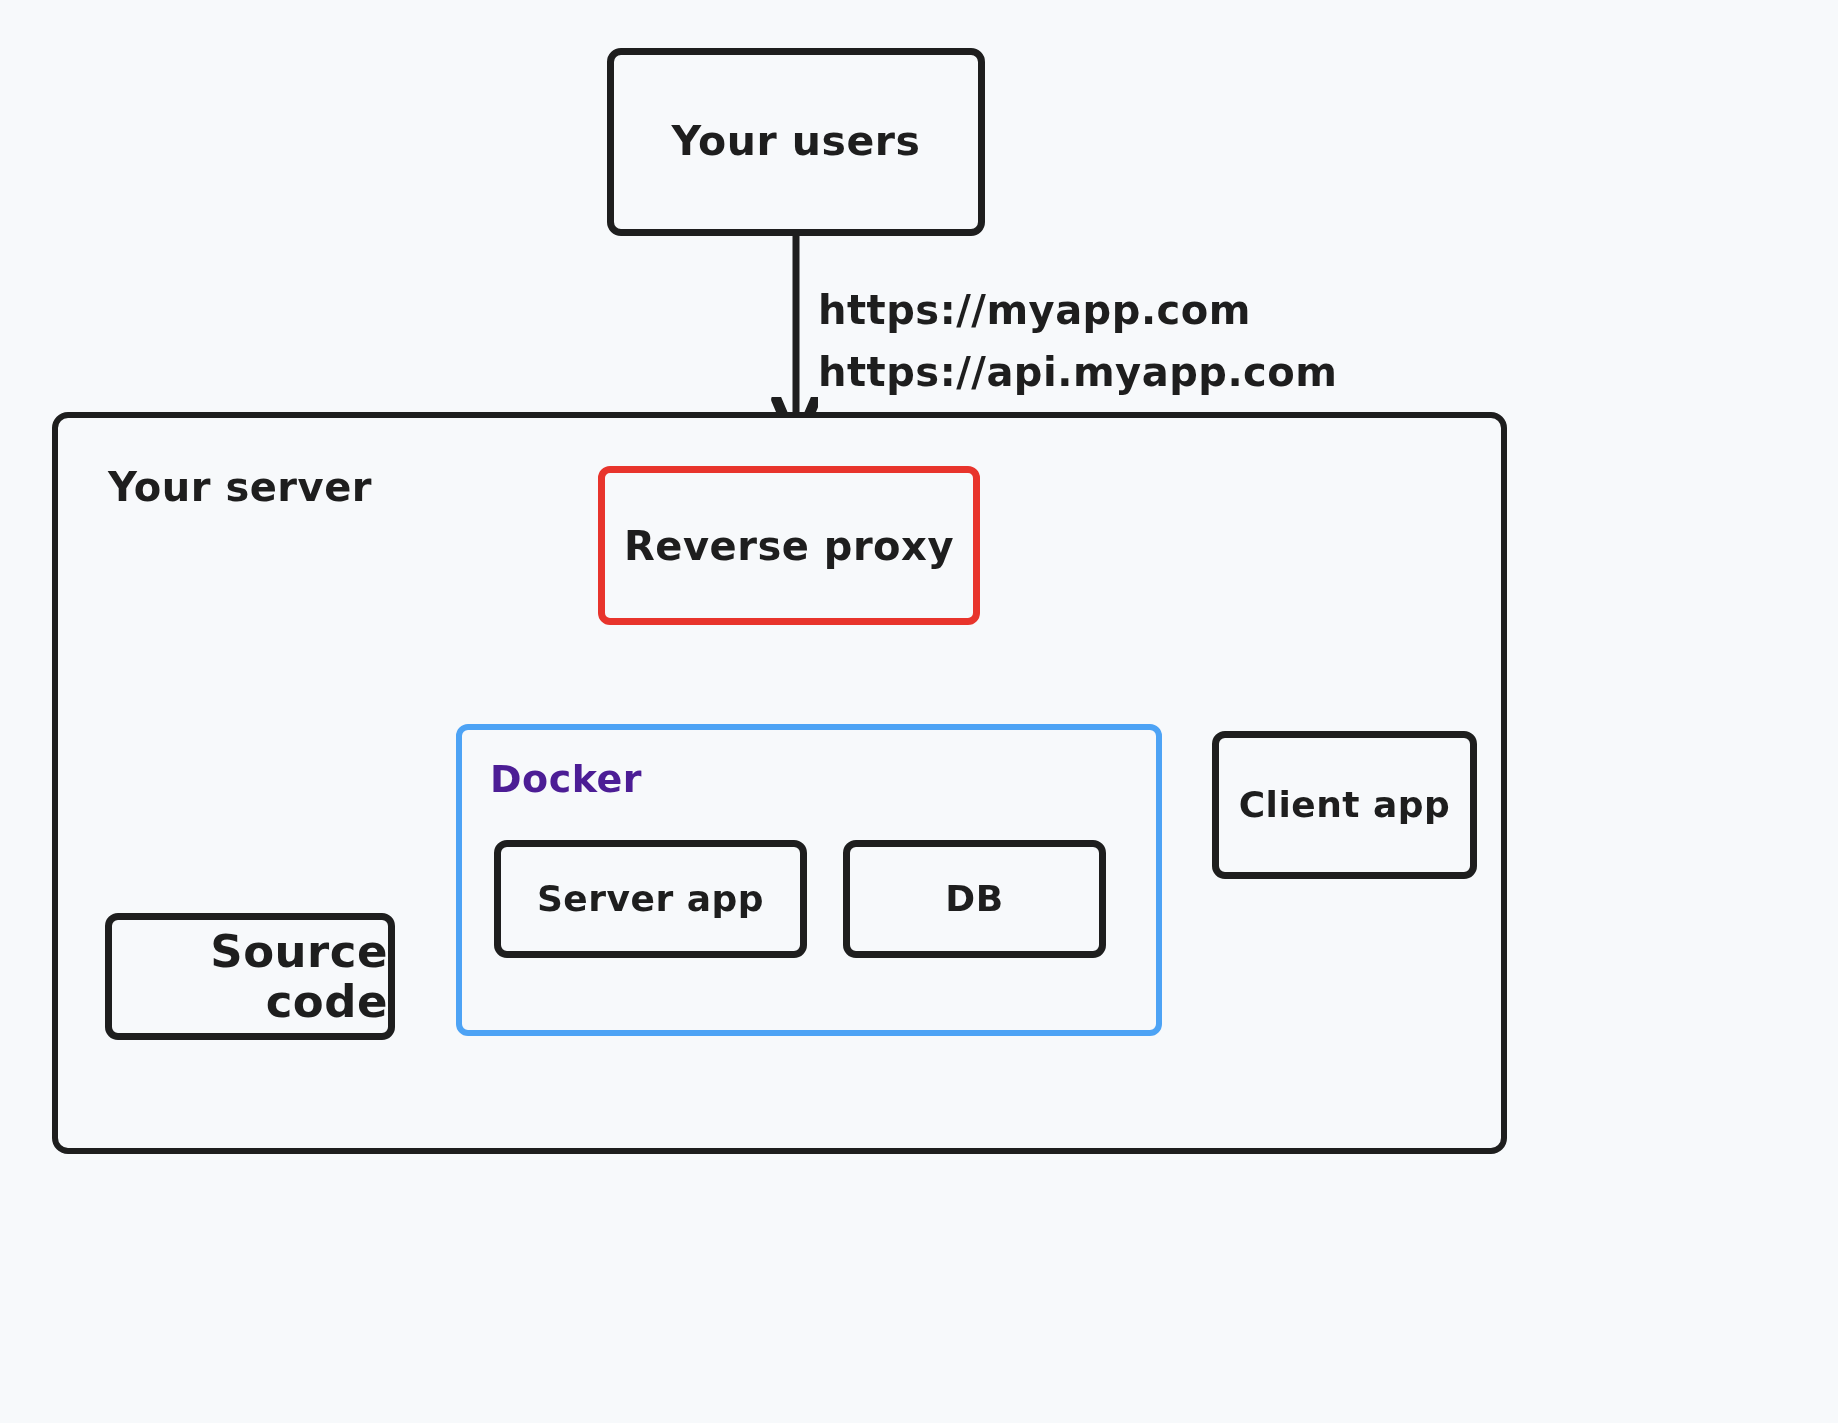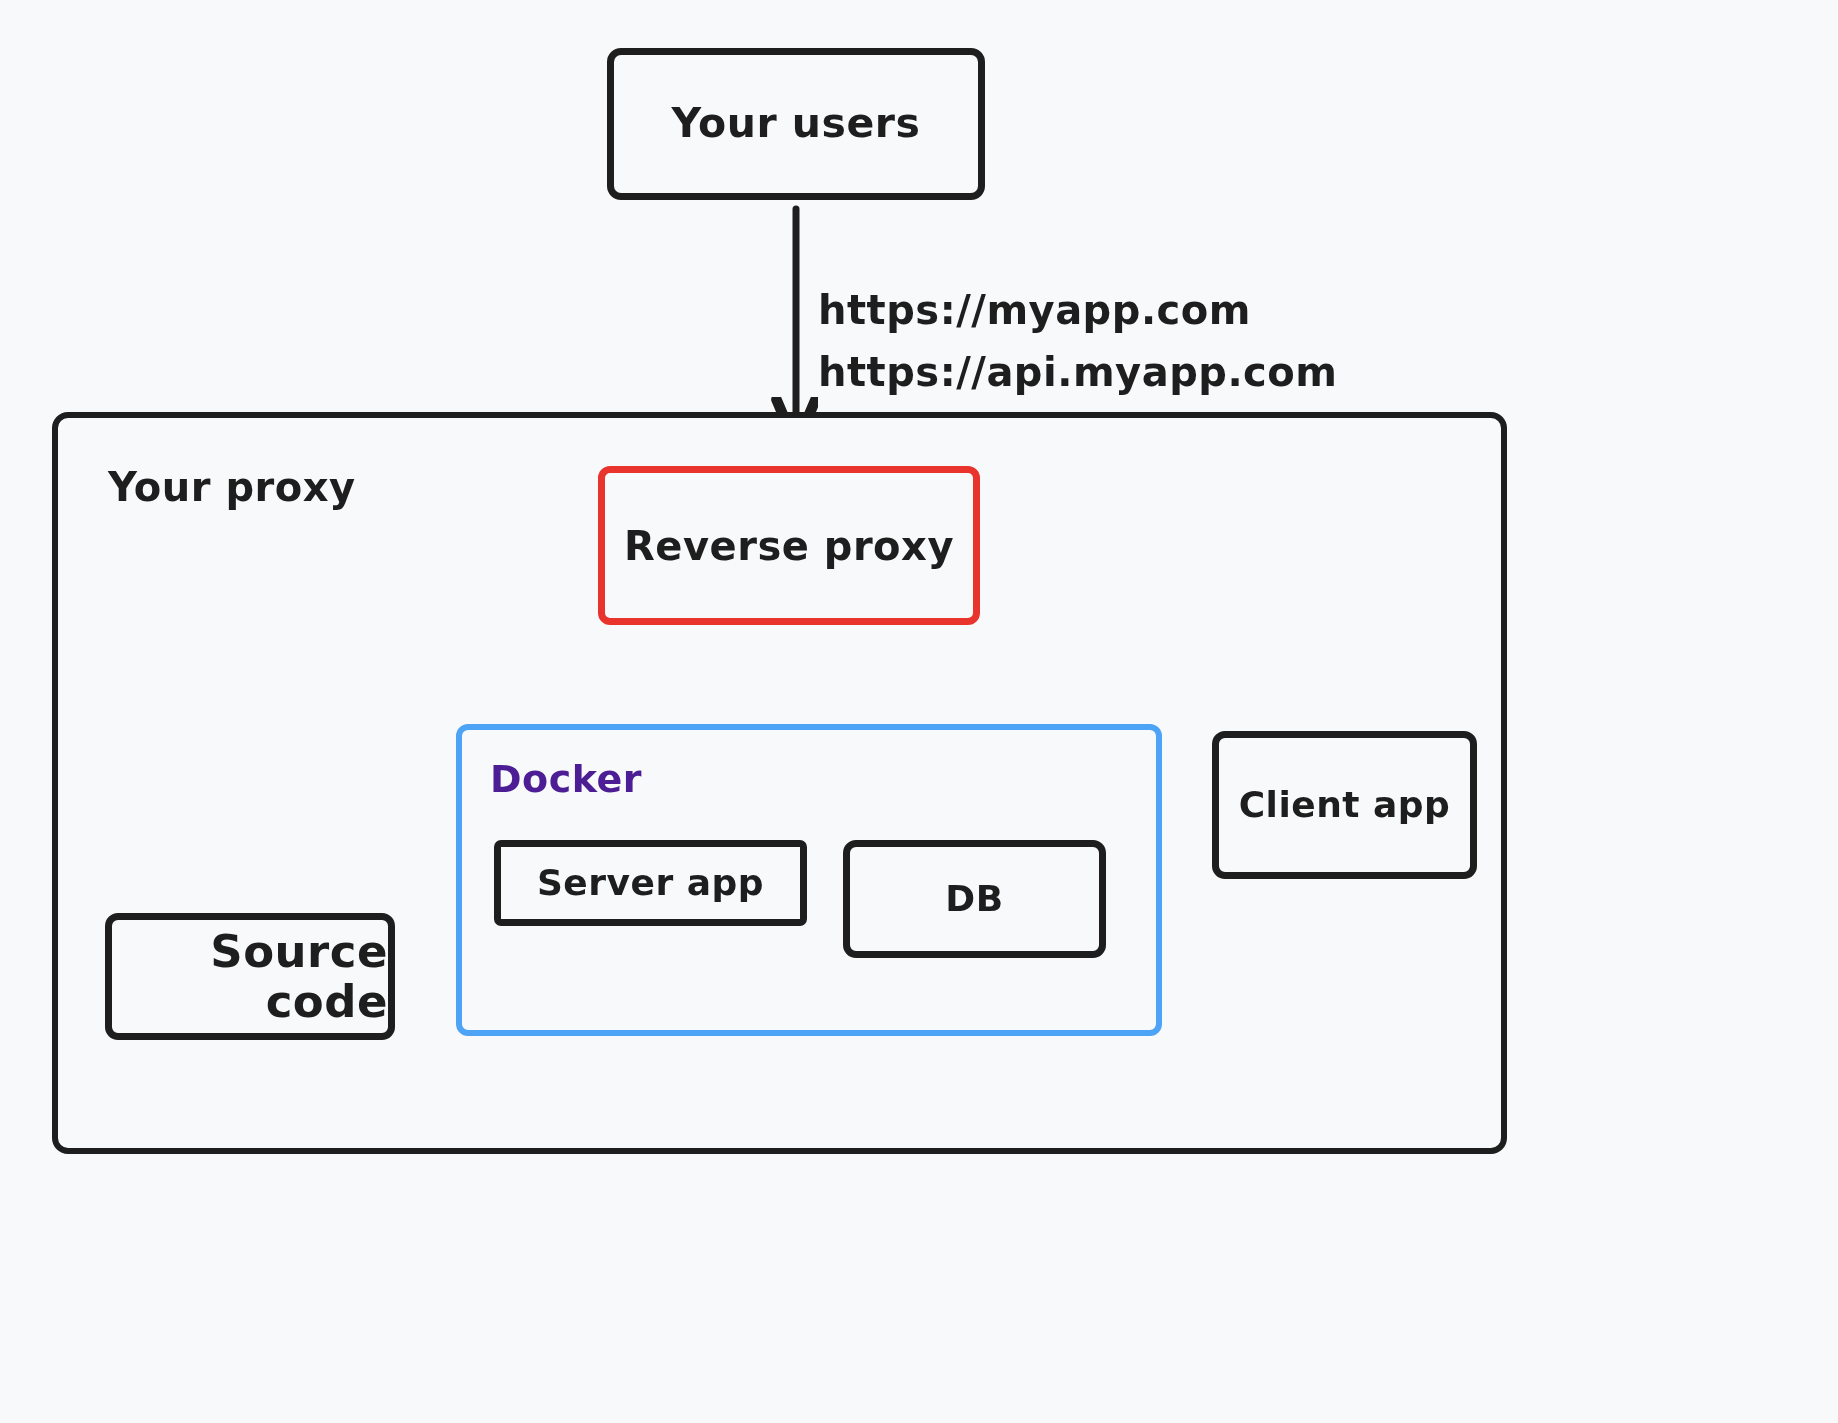--- a/index.html
+++ b/index.html
@@ -38,21 +38,21 @@
     font-family: "DejaVu Sans", sans-serif;
     font-weight: 700;
     color: #1e1e1e;
     letter-spacing: 0.5px;
     text-align: center;
     line-height: 1.1;
   }
 
   
   #users-box {
-    left: 607px; top: 48px; width: 378px; height: 152px;
+    left: 607px; top: 48px; width: 378px; height: 188px;
     border: 7px solid #1e1e1e;
   }
   #users-box .node-label { font-size: 41px; }
 
   #server-box {
     left: 52px; top: 412px; width: 1455px; height: 742px;
     border: 6px solid #1e1e1e;
     border-radius: 16px;
     display: block;
   }
@@ -81,23 +81,23 @@
   #docker-box-label {
     position: absolute;
     left: 28px; top: 27px;
     font-size: 38px;
     font-weight: 700;
     color: #4c1d95;
     letter-spacing: 0.5px;
   }
 
   #serverapp-box {
-    left: 494px; top: 840px; width: 313px; height: 86px;
+    left: 494px; top: 840px; width: 313px; height: 118px;
     border: 7px solid #1e1e1e;
-    border-radius: 7px;
+    border-radius: 13px;
   }
   #serverapp-box .node-label { font-size: 36px; }
 
   #db-box {
     left: 843px; top: 840px; width: 263px; height: 118px;
     border: 7px solid #1e1e1e;
     border-radius: 13px;
   }
   #db-box .node-label { font-size: 36px; }
 
@@ -157,21 +157,21 @@
   <div class="node" id="users-box">
     <span class="node-label">Your users</span>
   </div>
 
   <div id="url-annotation">
     <div>https://myapp.com</div>
     <div>https://api.myapp.com</div>
   </div>
 
   <div class="node" id="server-box">
-    <span id="server-box-label">Your proxy</span>
+    <span id="server-box-label">Your server</span>
   </div>
 
   <div class="node" id="proxy-box">
     <span class="node-label">Reverse proxy</span>
   </div>
 
   <div class="node" id="docker-box">
     <span id="docker-box-label">Docker</span>
   </div>
 

